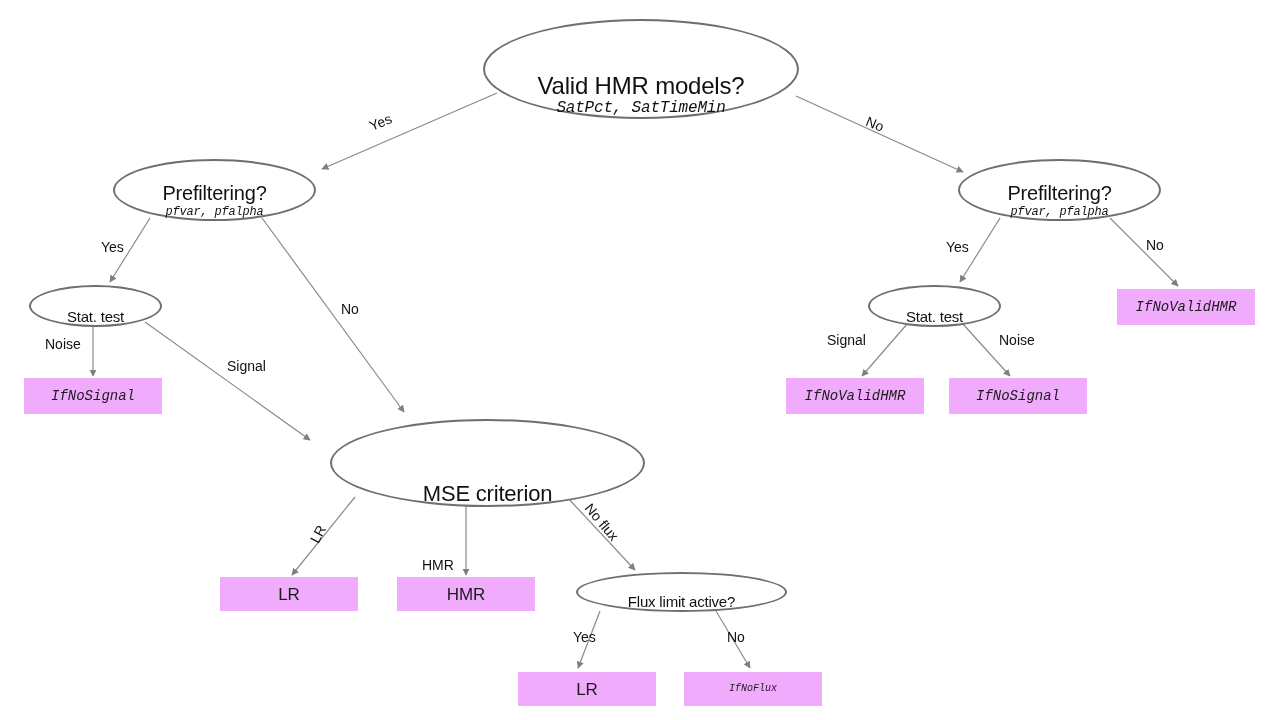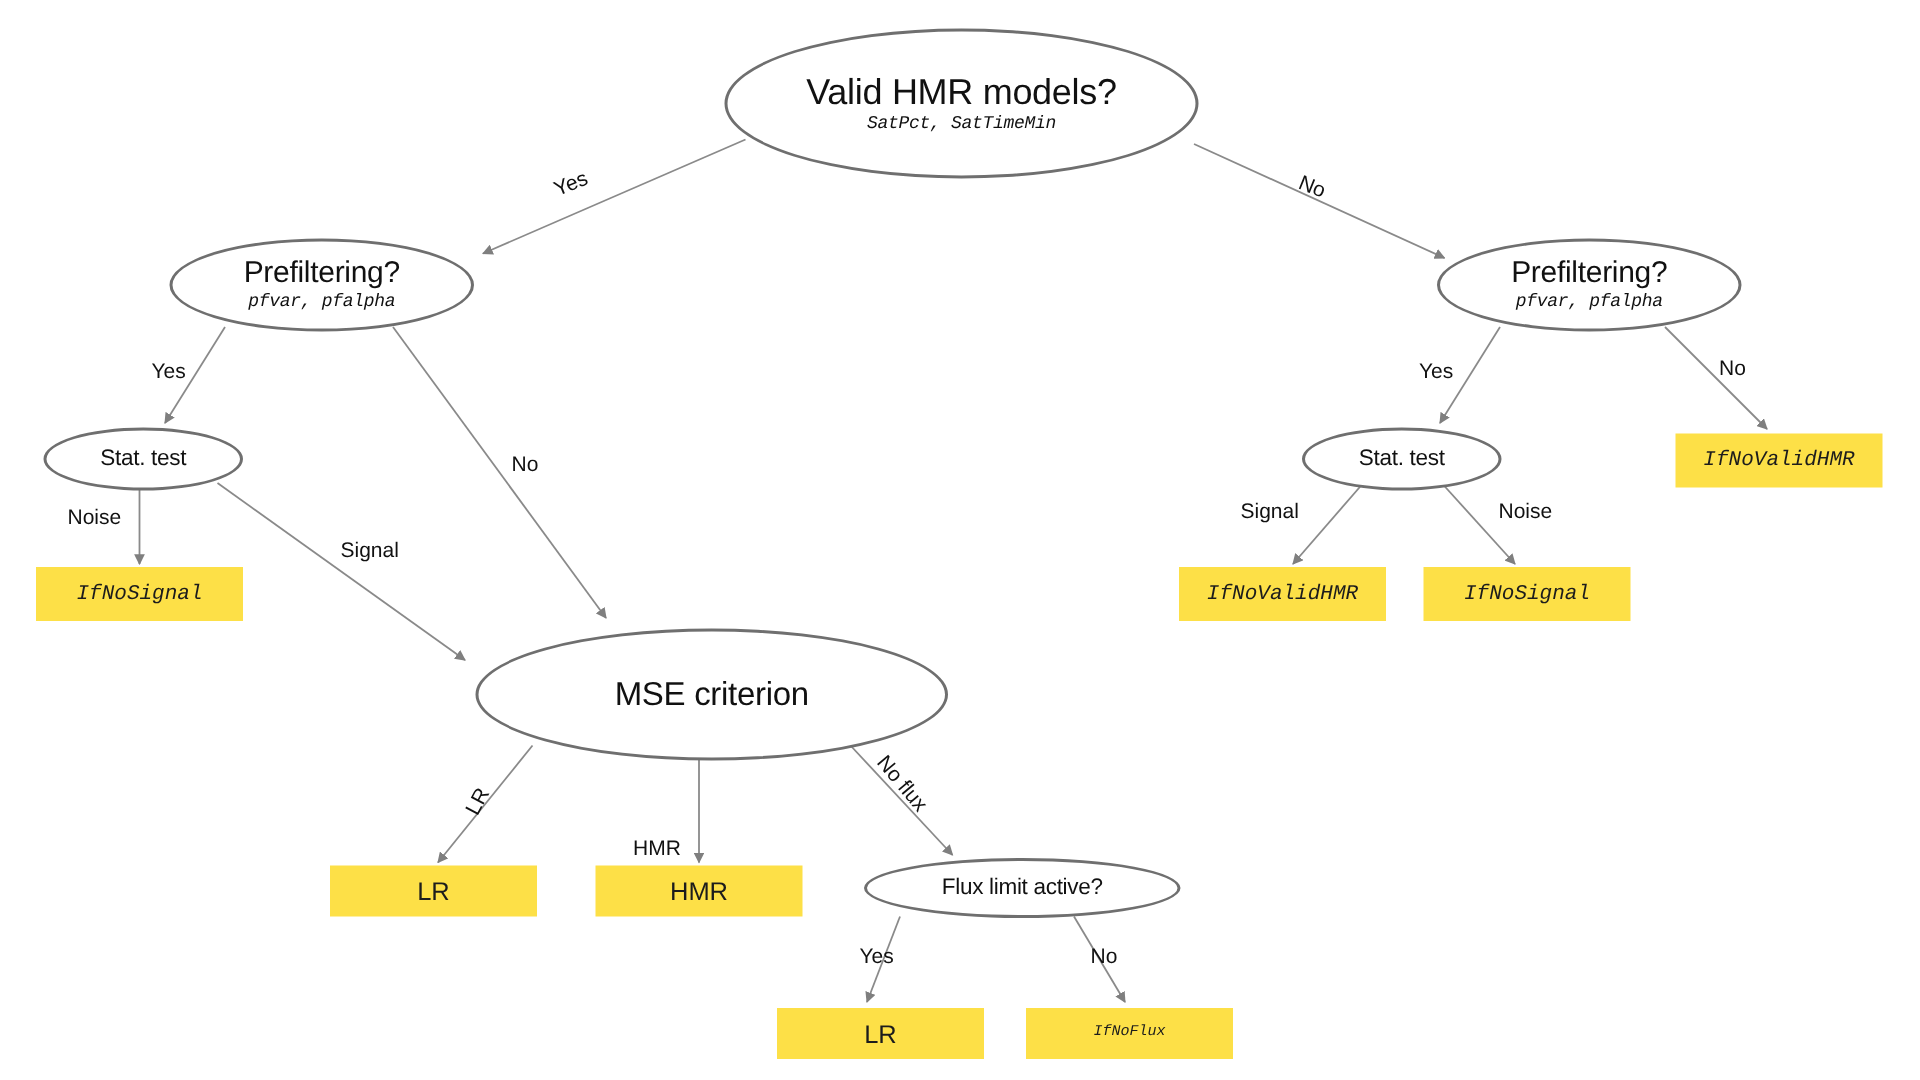--- a/index.html
+++ b/index.html
@@ -29,35 +29,36 @@
     display: flex;
     flex-direction: column;
     align-items: center;
     justify-content: center;
     text-align: center;
   }
   .ellipse {
     border: 2px solid #6f6f6f;
     border-radius: 50%;
     background: #ffffff;
+    justify-content: flex-end;
   }
   .ellipse .title {
     color: #111111;
     line-height: 1.05;
     letter-spacing: -0.2px;
   }
   .ellipse .subtitle {
     font-family: "Liberation Mono", monospace;
     font-style: italic;
     color: #111111;
     letter-spacing: -0.2px;
     margin-top: 1px;
   }
   .box {
-    background: #fde047;
+    background: #f0abfc;
     border: none;
     color: #1c1c1c;
   }
   .box .title {
     line-height: 1;
   }
   .box.code .title {
     font-family: "Liberation Mono", monospace;
     font-style: italic;
   }
@@ -95,42 +96,42 @@
       <line x1="355" y1="497" x2="292" y2="575"></line>
       <line x1="466" y1="505" x2="466" y2="575"></line>
       <line x1="567" y1="497" x2="635" y2="570"></line>
       <line x1="600" y1="611" x2="578" y2="668"></line>
       <line x1="716" y1="611" x2="750" y2="668"></line>
     </g>
   </svg>
 
   <div class="node ellipse" style="left:483px; top:19px; width:316px; height:100px;">
     <div class="title" style="font-size:24px;">Valid HMR models?</div>
-    <div class="subtitle" style="font-size:12px;">SatPct, SatTimeMin</div>
+    <div class="subtitle" style="font-size:16px;">SatPct, SatTimeMin</div>
   </div>
 
   <div class="node ellipse" style="left:113px; top:159px; width:203px; height:62px;">
     <div class="title" style="font-size:20px;">Prefiltering?</div>
     <div class="subtitle" style="font-size:12px;">pfvar, pfalpha</div>
   </div>
 
   <div class="node ellipse" style="left:958px; top:159px; width:203px; height:62px;">
     <div class="title" style="font-size:20px;">Prefiltering?</div>
     <div class="subtitle" style="font-size:12px;">pfvar, pfalpha</div>
   </div>
 
   <div class="node ellipse" style="left:29px; top:285px; width:133px; height:42px;">
     <div class="title" style="font-size:15px;">Stat. test</div>
   </div>
 
   <div class="node ellipse" style="left:868px; top:285px; width:133px; height:42px;">
     <div class="title" style="font-size:15px;">Stat. test</div>
   </div>
 
-  <div class="node ellipse" style="left:317px; top:419px; width:315px; height:88px;">
+  <div class="node ellipse" style="left:330px; top:419px; width:315px; height:88px;">
     <div class="title" style="font-size:22px;">MSE criterion</div>
   </div>
 
   <div class="node ellipse" style="left:576px; top:572px; width:211px; height:40px;">
     <div class="title" style="font-size:15px;">Flux limit active?</div>
   </div>
 
   <div class="node box code" style="left:24px; top:378px; width:138px; height:36px;">
     <div class="title" style="font-size:14px;">IfNoSignal</div>
   </div>

